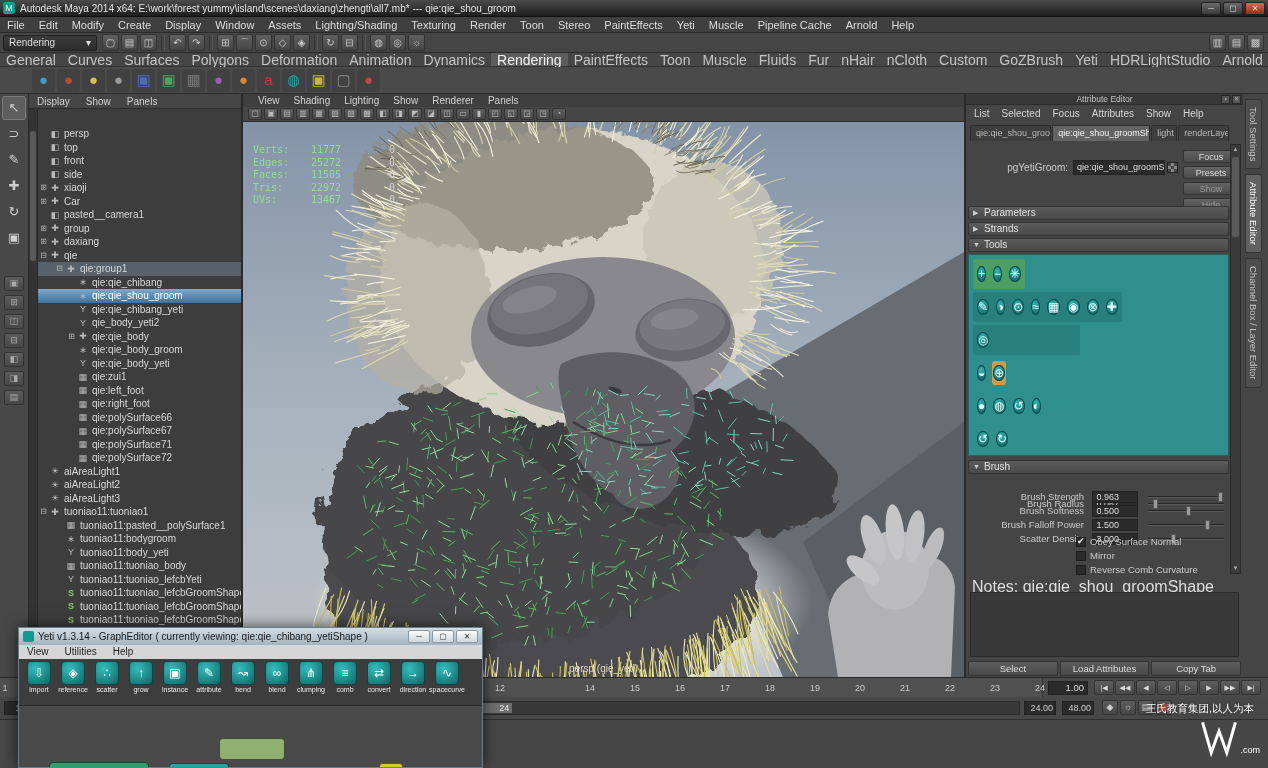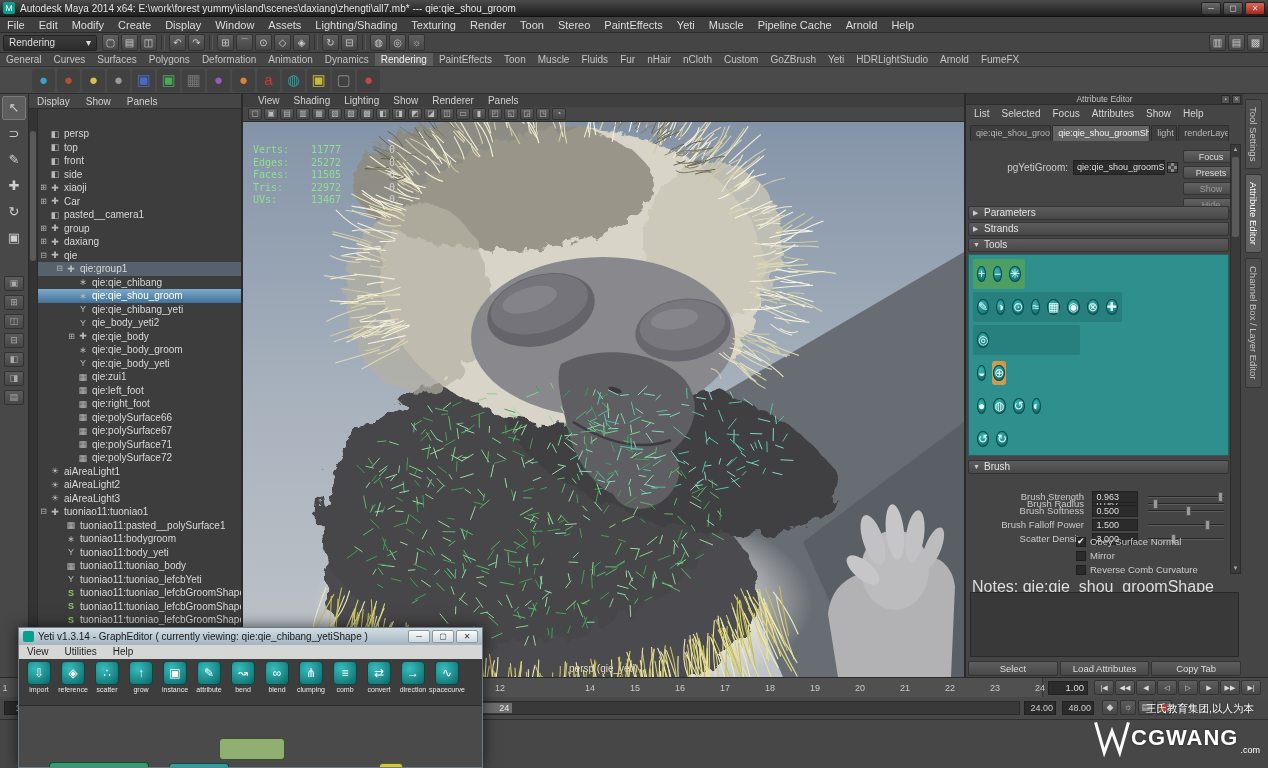--- a/index.html
+++ b/index.html
@@ -20,21 +20,21 @@
 
   
   .statusline { position:absolute; left:0; top:33px; width:1268px; height:20px; background:#454545; border-bottom:1px solid #2b2b2b; display:flex; align-items:center; padding:0 3px; }
   .menuset { width:94px; height:16px; background:linear-gradient(#3b3b3b,#2c2c2c); border:1px solid #222; border-radius:2px; color:#ddd; font-size:10px; line-height:14px; display:flex; justify-content:space-between; padding:0 5px; margin-right:4px; }
   .sl-icon { width:17px; height:17px; background:linear-gradient(#5f5f5f,#464646); border:1px solid #333; border-radius:2px; color:#c9c9c9; font-size:10px; line-height:15px; text-align:center; margin:0 1px; }
   .sl-icon.sep { width:4px; background:none; border:none; border-left:1px solid #333; border-right:1px solid #565656; border-radius:0; margin:0 3px; height:15px; }
   .sl-right { margin-left:auto; display:flex; }
 
   
   .shelftabs { position:absolute; left:0; top:53px; width:1268px; height:14px; background:#464646; display:flex; border-bottom:1px solid #333; }
-  .shelf-tab { font-size:10px; line-height:14px; color:#c3c3c3; padding:0 6px; white-space:nowrap; }
+  .shelf-tab { font-size:14px; line-height:14px; color:#c3c3c3; padding:0 6px; white-space:nowrap; }
   .shelf-tab.selected { background:#5d5d5d; color:#f2f2f2; }
   .shelficons { position:absolute; left:0; top:67px; width:1268px; height:27px; background:#4a4a4a; border-bottom:1px solid #2c2c2c; display:flex; align-items:center; padding-left:32px; }
   .shelf-icon { width:23px; height:23px; margin-right:2px; border-radius:3px; font-size:15px; line-height:22px; text-align:center; color:var(--c,#888); background:rgba(0,0,0,0.12); }
 
   
   .main { position:absolute; left:0; top:94px; width:1268px; height:583px; }
 
   .toolcol { position:absolute; left:0; top:0; width:29px; height:583px; background:#484848; border-right:1px solid #2a2a2a; }
   .tool { width:24px; height:24px; margin:2px auto; color:#cfcfcf; font-size:13px; line-height:24px; text-align:center; }
   .tool.active { background:#5e5e5e; border:1px solid #7a7a7a; border-radius:2px; line-height:22px; }
@@ -2082,16 +2082,15 @@
       <div class="ynode" style="--c: #d8c838; left: 360px; top: 57px; width: 24px; height: 7px;"></div>
   </div>
 </div>
 
 <div class="watermark">
   <div class="wm-cn">王氏教育集团,以人为本</div>
   <div class="wm-row">
     <svg width="38" height="40" viewBox="0 0 44 40">
       <path d="M3 2 L13 37 L22 12 L31 37 L41 2" fill="none" stroke="#ffffff" stroke-width="3.5"></path>
     </svg>
-    <span class="wm-brand">CGWANG</span>
     <span class="wm-suffix">.com</span>
   </div>
 </div>
 
 </body></html>

